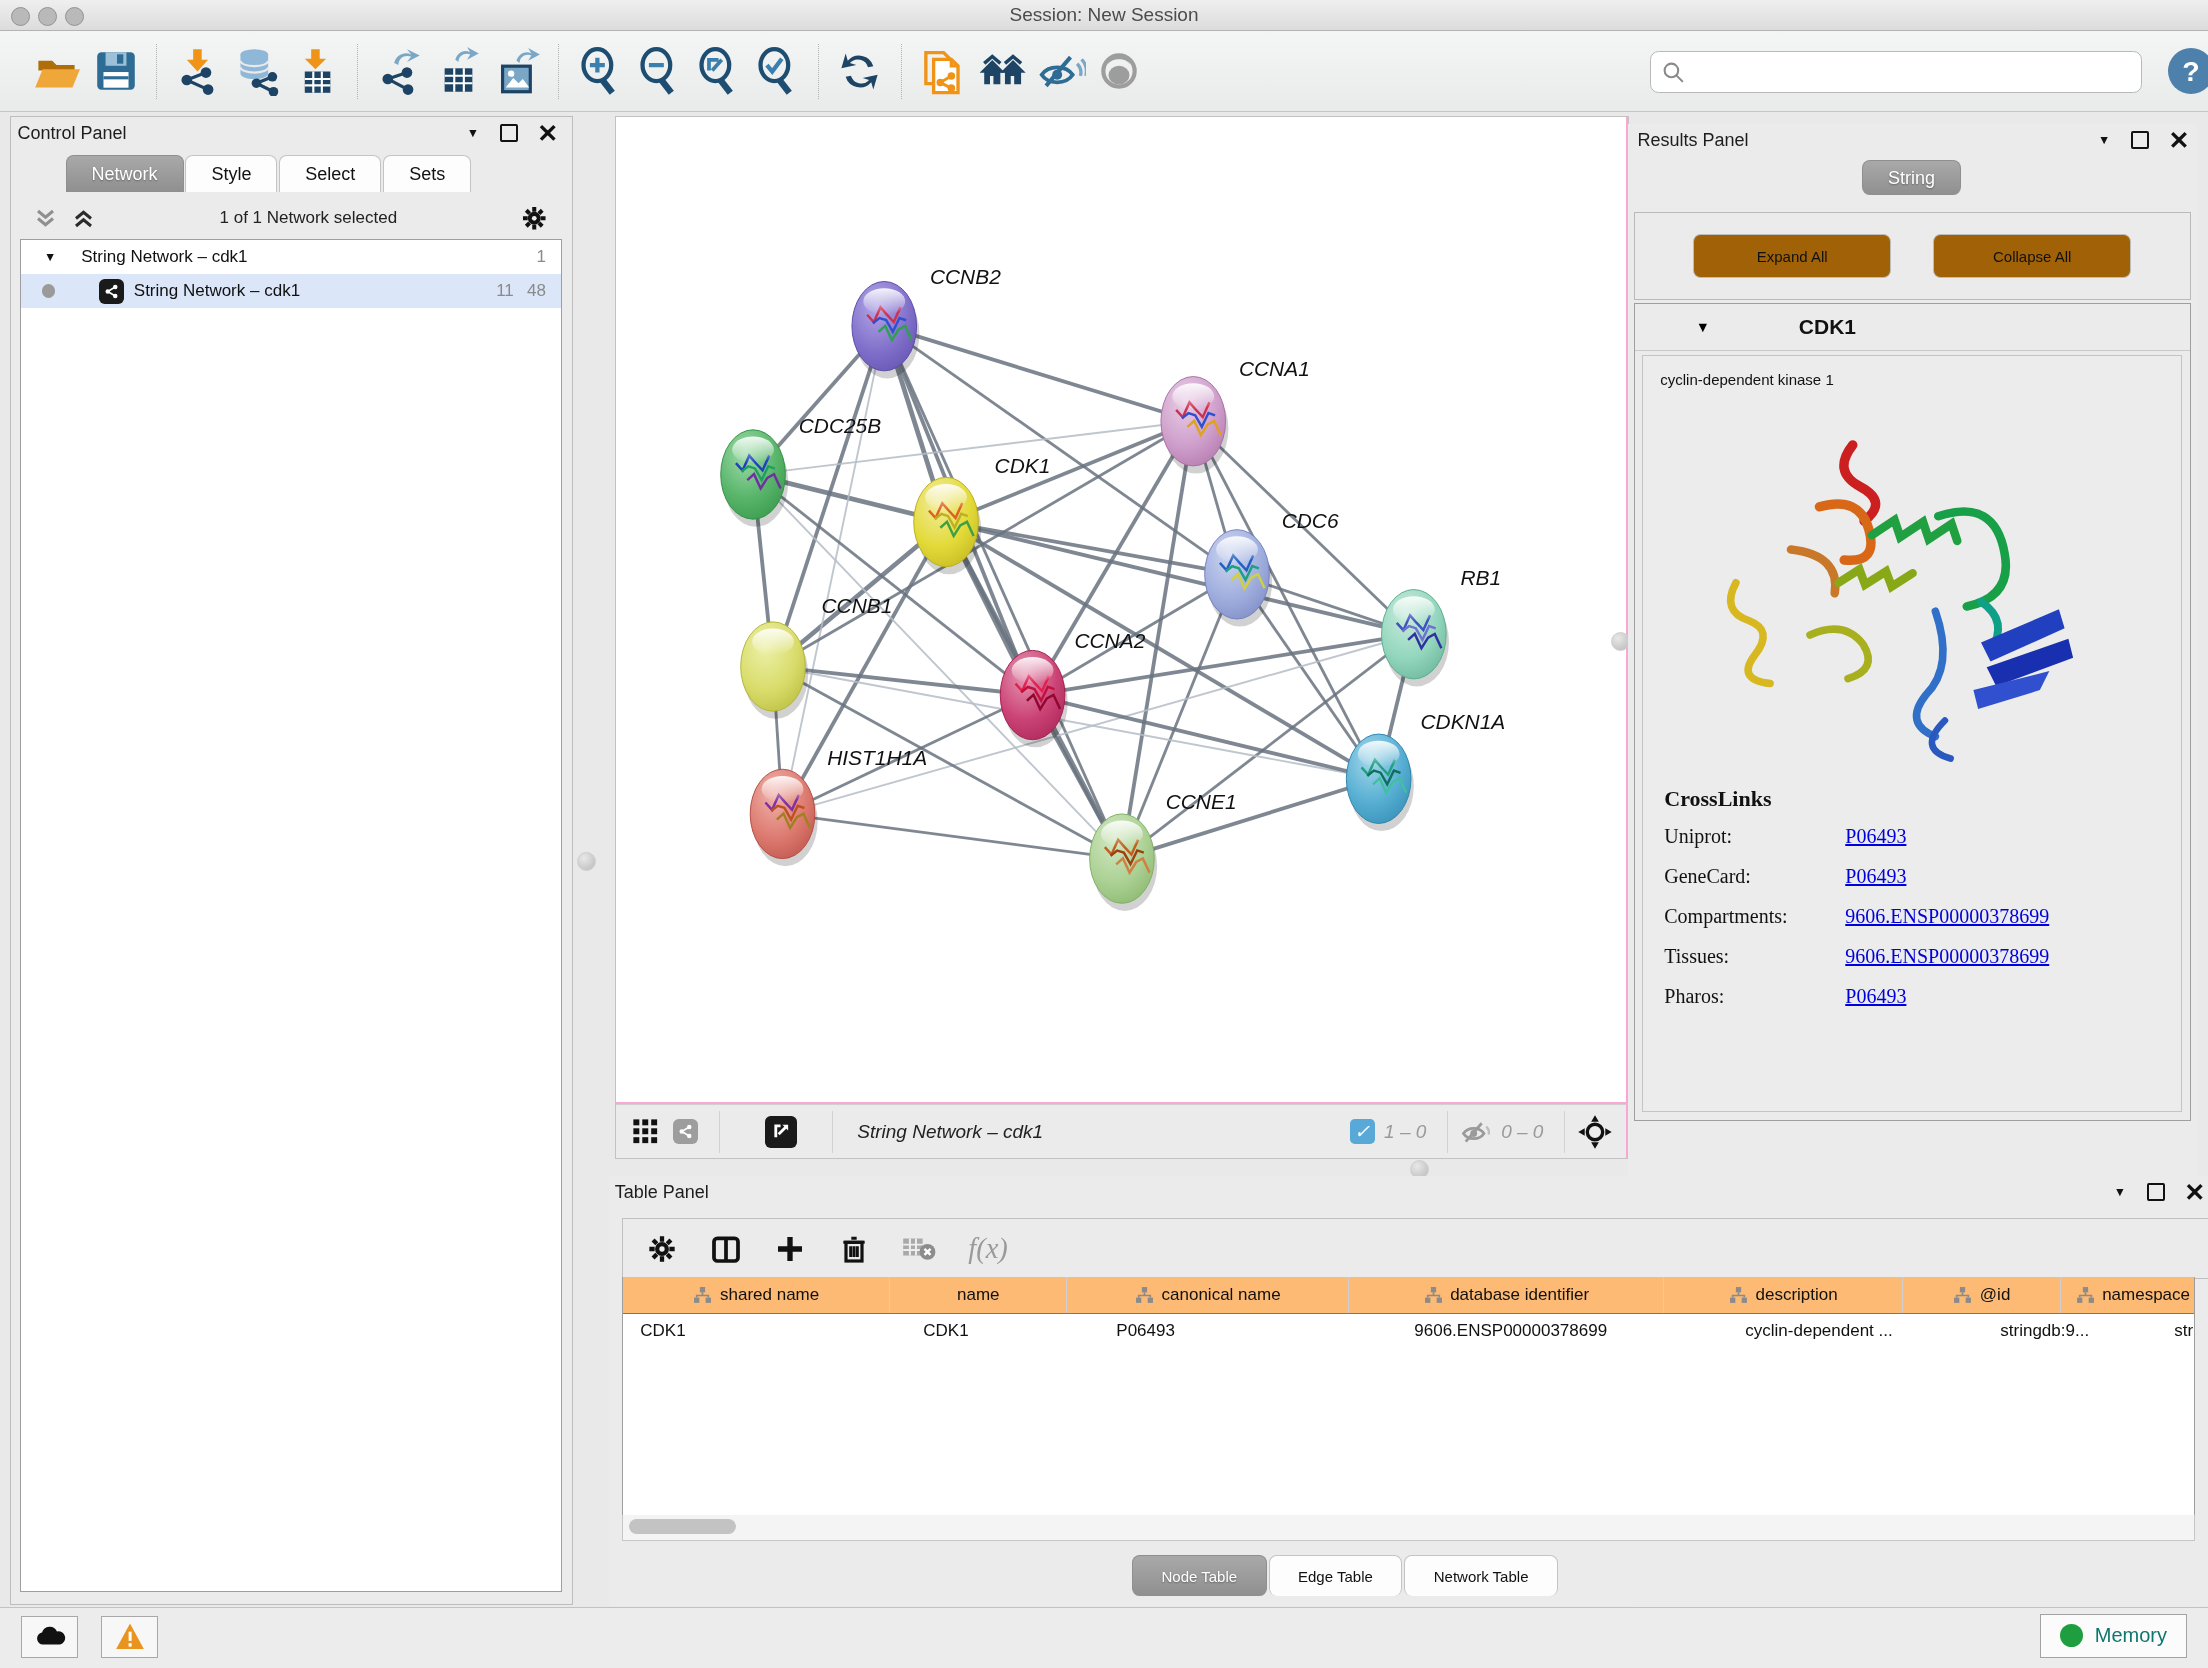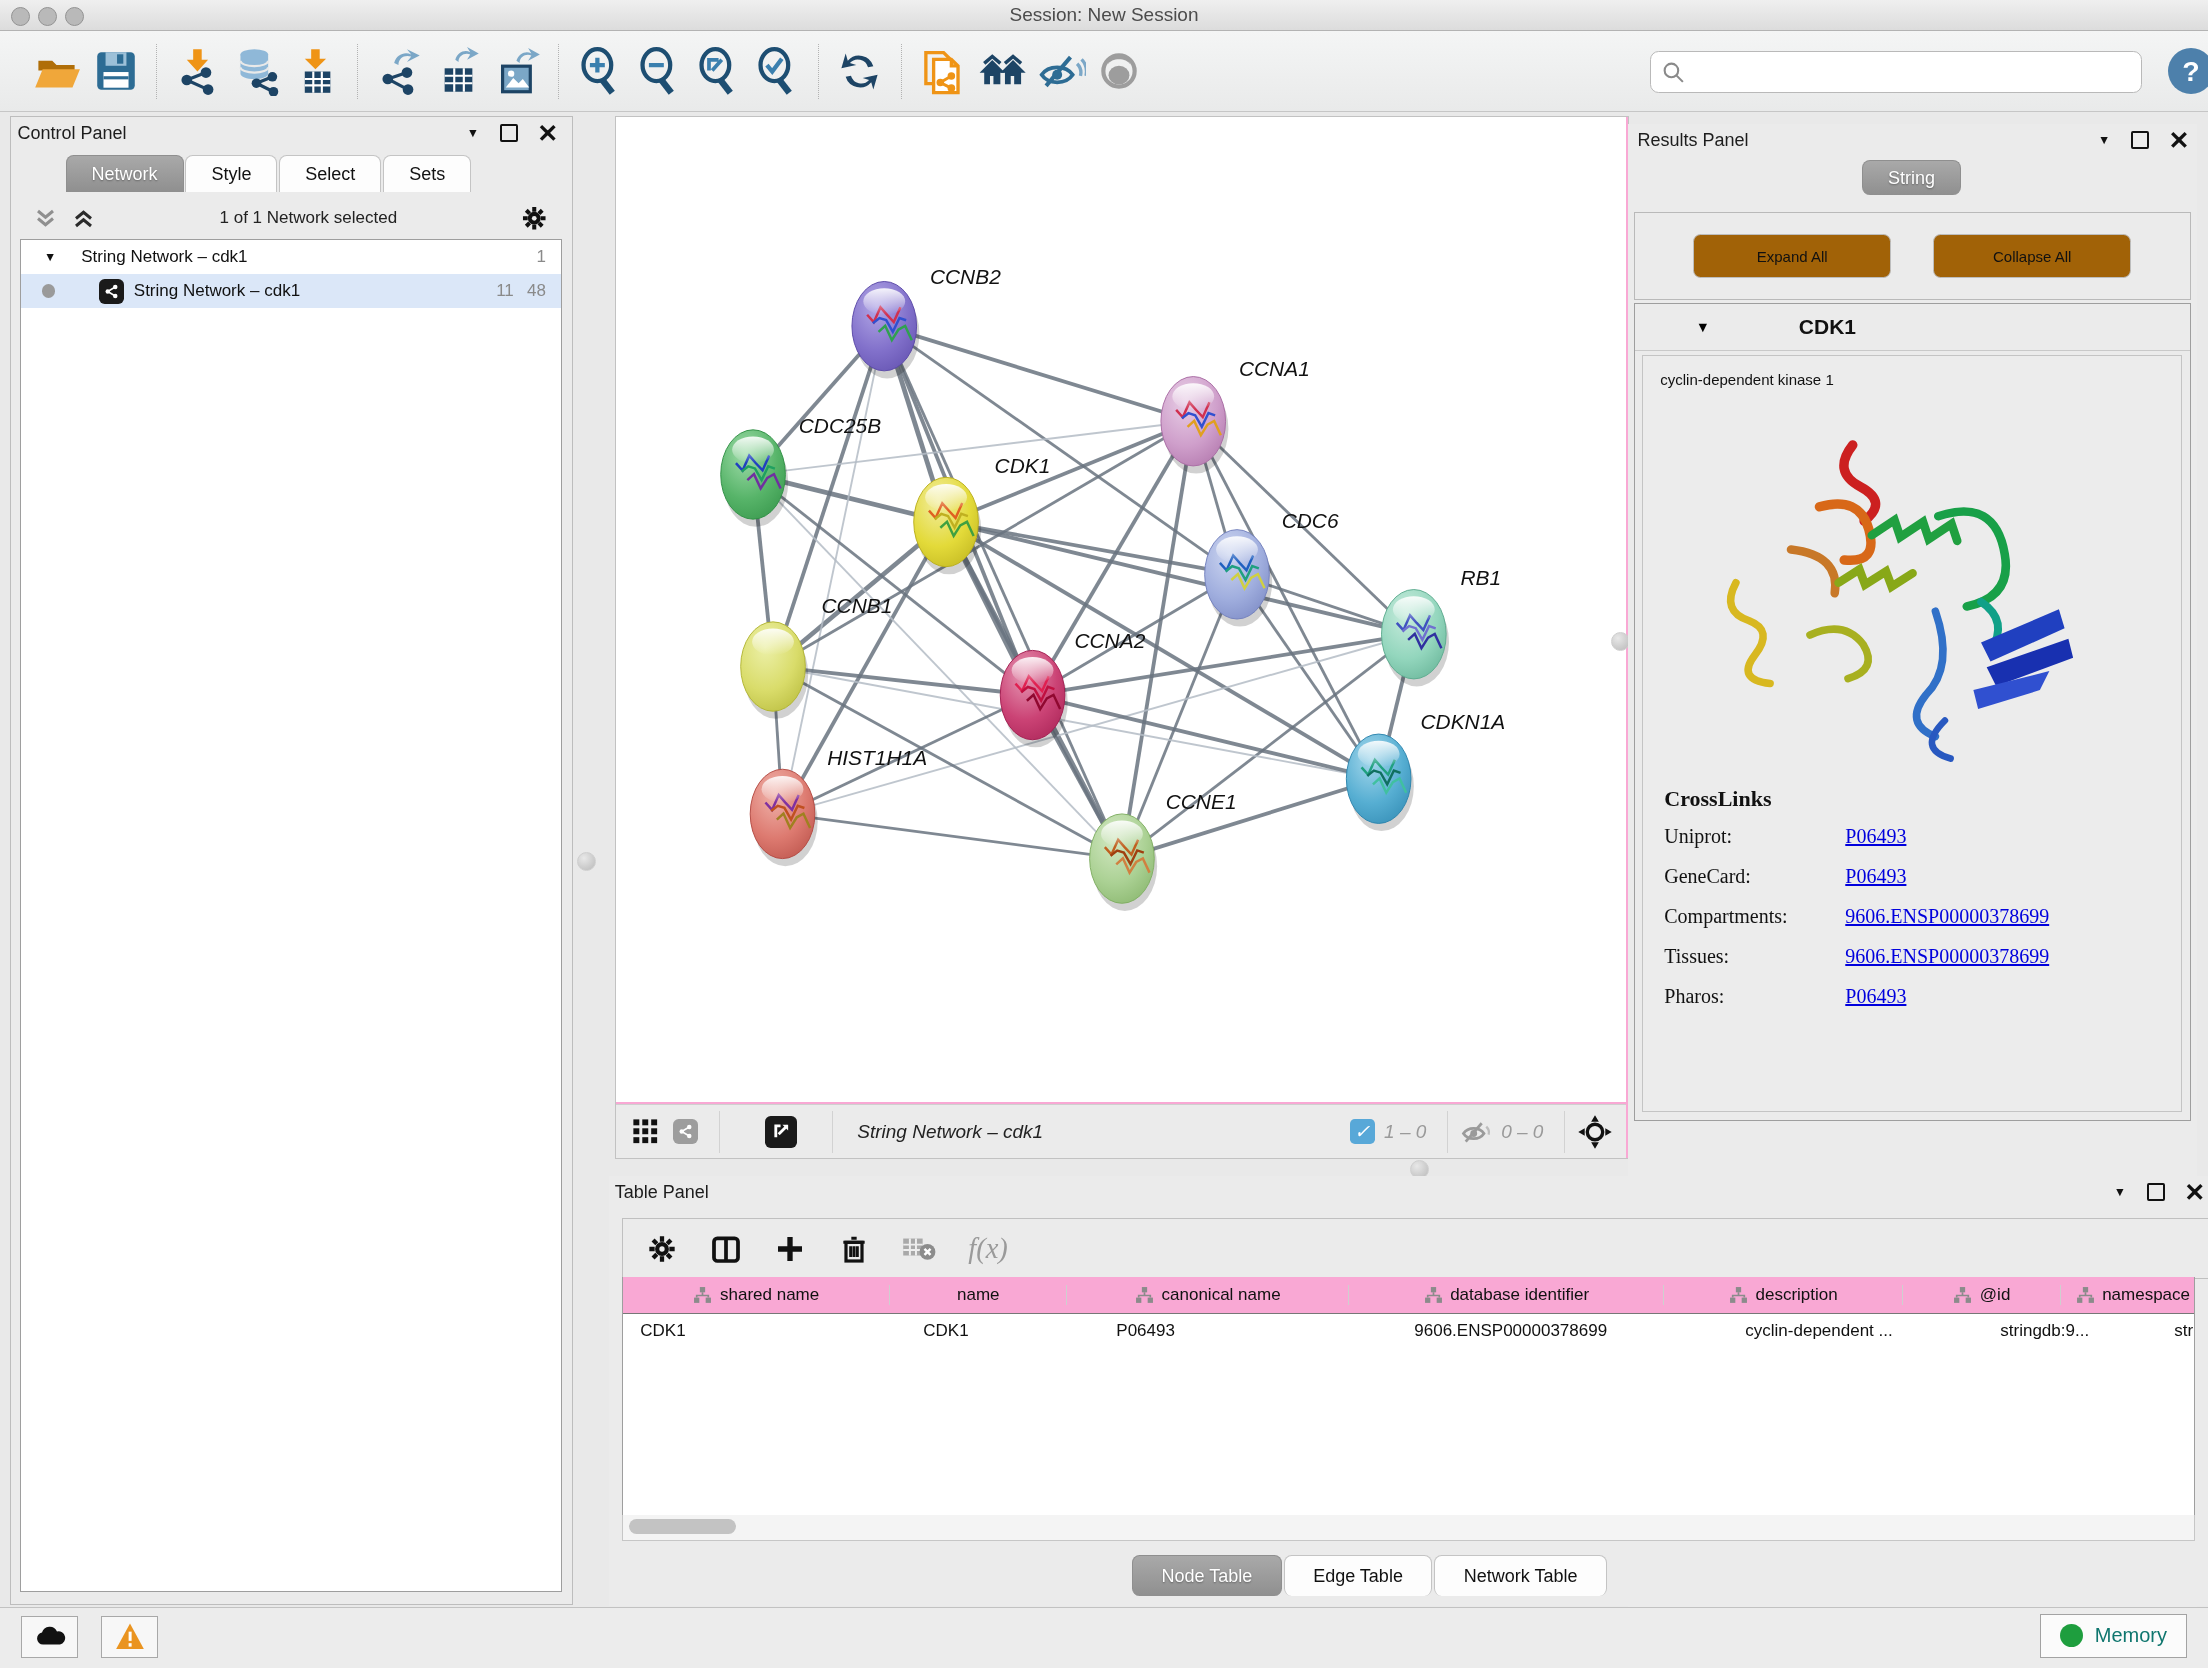--- a/index.html
+++ b/index.html
@@ -85,31 +85,31 @@
   .cl-row{display:flex;margin-bottom:17px;font-size:20px;}
   .cl-label{width:181px;color:#111;}
   .cl-link{color:#0000dd;text-decoration:underline;}
 
   
   .table-panel{position:absolute;left:609px;top:1176px;width:1600px;height:430px;background:#ebebeb;}
   .tp-toolbox{position:absolute;left:13.3px;top:42px;width:1571px;height:59px;background:#ebebeb;
     border:1px solid #c0c0c0;display:flex;align-items:center;gap:32px;padding-left:23px;}
   .tp-table{position:absolute;left:13.3px;top:101px;width:1571px;height:238px;background:#fff;
     border:1px solid #9e9e9e;border-top:none;overflow:hidden;}
-  .tp-header{display:flex;height:36px;background:#f9a8d4;border-bottom:1.9px solid #777;align-items:center;}
+  .tp-header{display:flex;height:36px;background:#fdba74;border-bottom:1.9px solid #777;}
   .tp-hcell{display:flex;align-items:center;justify-content:center;font-size:17px;color:#111;
     border-right:1px solid #cfcfcf;gap:7.6px;overflow:hidden;white-space:nowrap;}
   .tp-row{display:flex;height:34px;}
   .tp-cell{display:flex;align-items:center;font-size:17px;color:#111;padding-left:17px;
     overflow:hidden;white-space:nowrap;}
   .tp-hscroll{position:absolute;left:13.3px;top:339px;width:1571px;height:25px;background:#f4f4f4;
     border:1px solid #c6c6c6;border-top:none;}
   .tp-thumb{position:absolute;left:5.7px;top:3.8px;width:107px;height:15px;background:#c3c3c3;border-radius:7.6px;}
   .bottom-tabs{position:absolute;left:523px;top:379px;display:flex;}
-  .bottom-tabs .tab{border-radius:7.6px;height:40px;font-size:18px;padding:0 28.5px;}
+  .bottom-tabs .tab{border-radius:7.6px;height:40px;font-size:15px;padding:0 28.5px;}
 
   
   .statusbar{position:absolute;left:0;top:1607px;width:2208px;height:61px;background:#ececec;
     border-top:1px solid #c2c2c2;}
   .sb-btn{position:absolute;top:7.6px;width:55px;height:40px;background:#f7f7f7;
     border:1.9px solid #a8a8a8;display:flex;align-items:center;justify-content:center;}
   .memory-btn{position:absolute;right:21px;top:5.7px;height:42px;background:#fbfbfb;
     border:1.9px solid #a3a3a3;display:flex;align-items:center;gap:11.4px;padding:0 19px;font-size:20px;color:#0f766e;}
   .memdot{width:23px;height:23px;border-radius:50%;background:#1e9e3e;}
 

